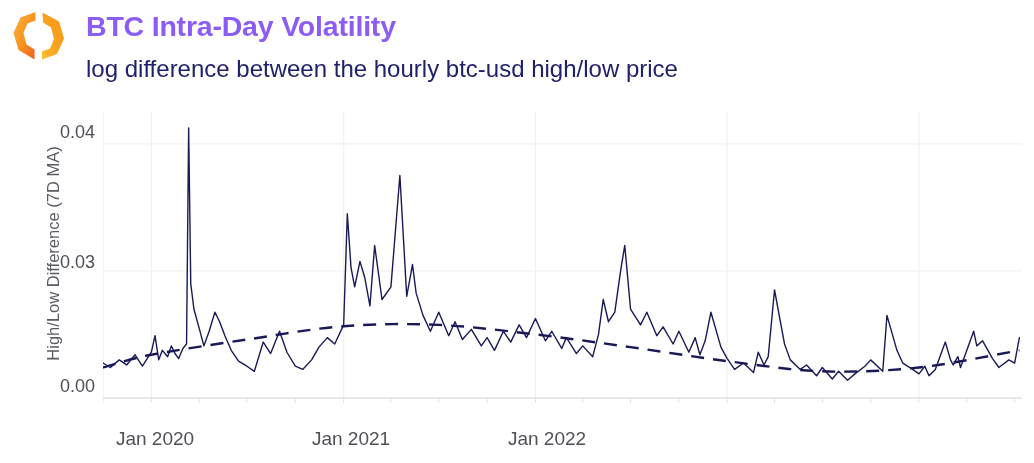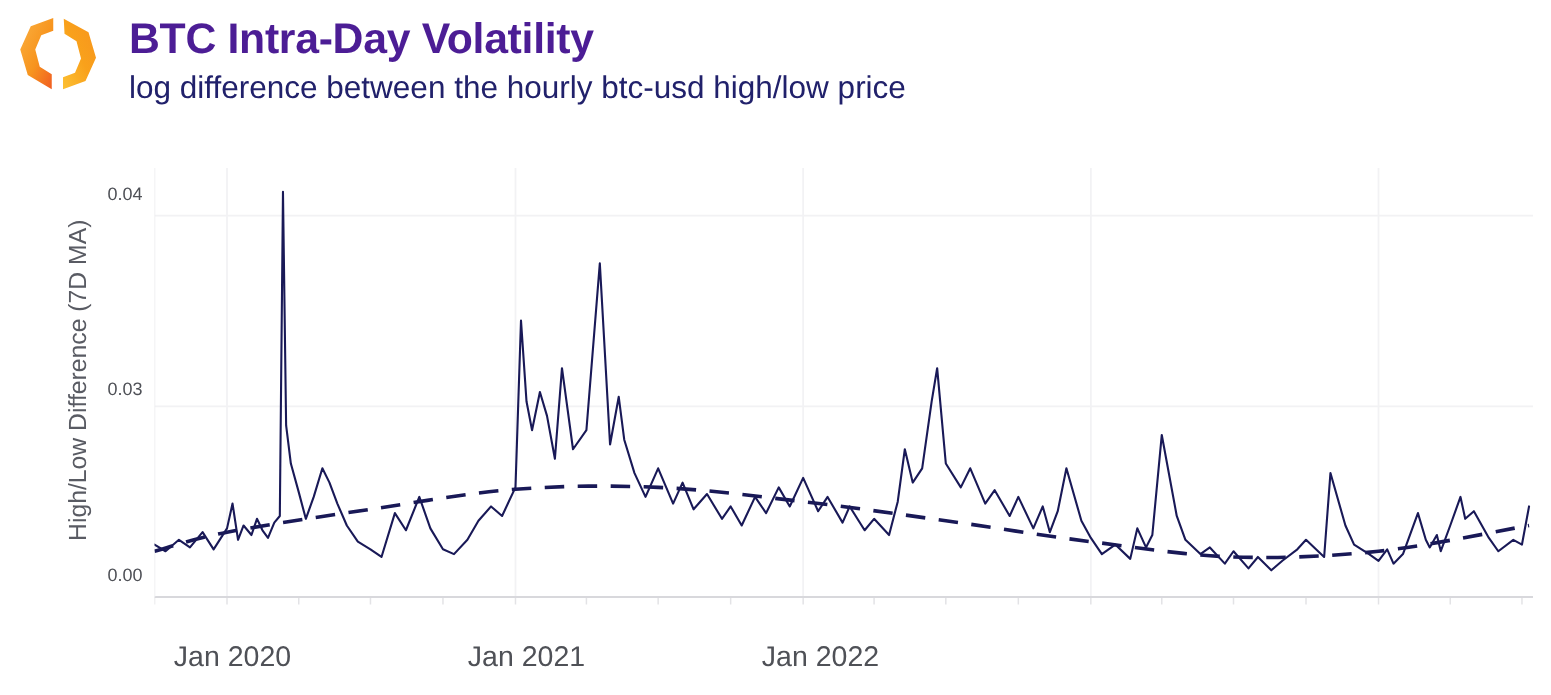--- a/index.html
+++ b/index.html
@@ -34,31 +34,31 @@
     width: 58px; height: 54px;
   }
   #title-block {
     position: absolute;
     left: 86px;
     top: 9px;
   }
   #chart-title {
     font-size: 28.5px;
     font-weight: bold;
-    color: #4c1d95;
+    color: #8b5cf6;
     letter-spacing: -0.2px;
     line-height: 34px;
     white-space: nowrap;
   }
   #chart-subtitle {
-    font-size: 21px;
+    font-size: 24px;
     font-weight: normal;
     color: #21216b;
     line-height: 23px;
-    margin-top: 4px;
+    margin-top: 14px;
     white-space: nowrap;
   }
 
   
   #chart-area {
     position: absolute;
     left: 0; top: 92px;
     width: 1034px;
     height: 371px;
   }
@@ -79,21 +79,21 @@
     left: 103px;
     top: 20px;
     width: 919px;
     height: 294px;
   }
   .ytick-label {
     position: absolute;
     right: 0;
     width: 56px;
     text-align: right;
-    font-size: 12px;
+    font-size: 18px;
     color: #4f5157;
     transform: translateY(-9px);
     white-space: nowrap;
   }
   #ytick-wrap {
     position: absolute;
     left: 37px;
     top: 20px;
     width: 58px;
     height: 294px;

